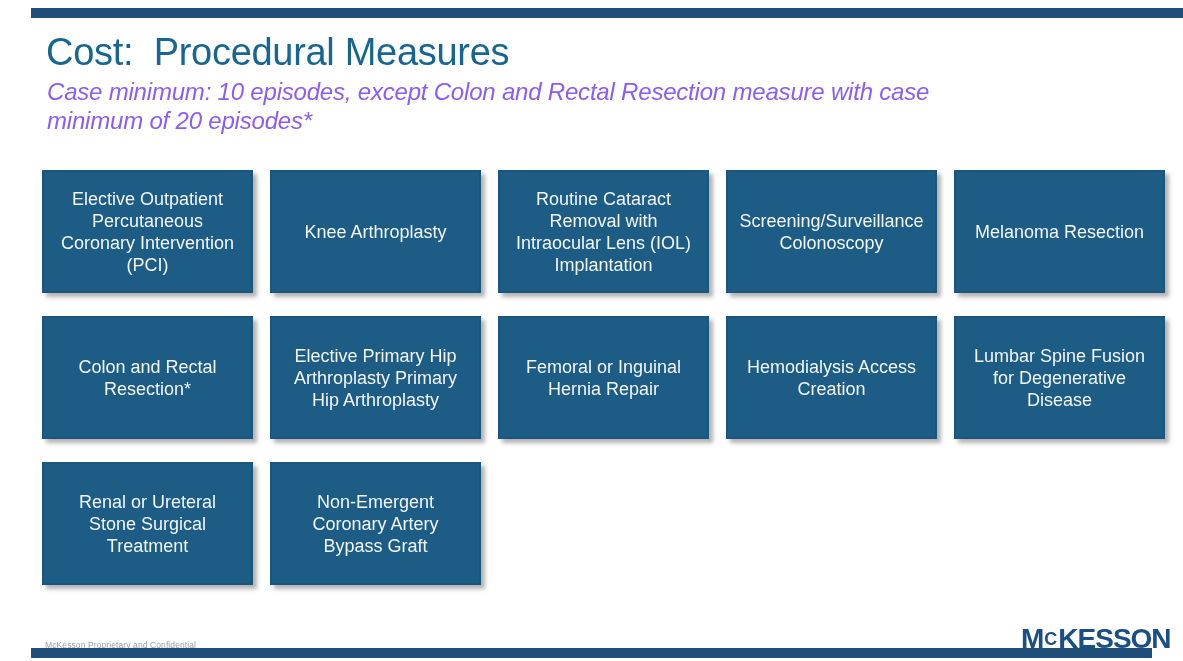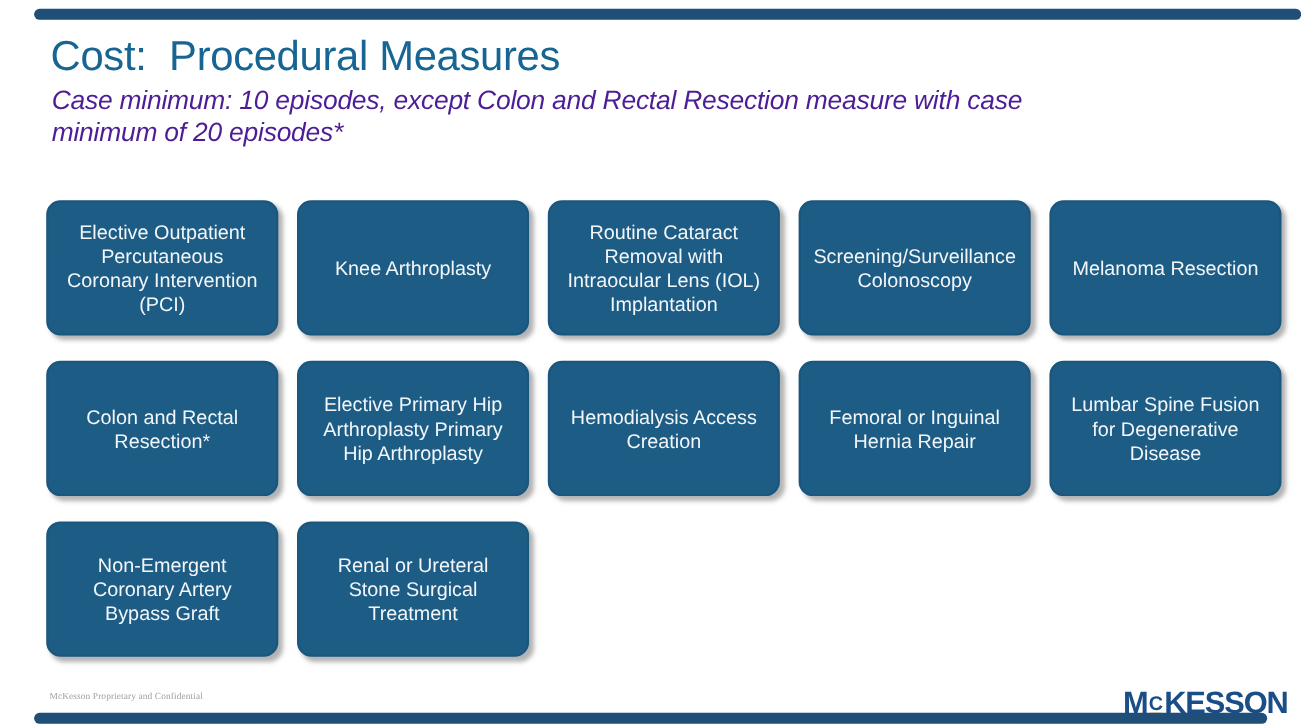--- a/index.html
+++ b/index.html
@@ -1,15 +1,15 @@
 <!DOCTYPE html>
 <html><head>
 <meta charset="utf-8">
 <style>
-  * { margin: 0; padding: 0; box-sizing: border-box; border-radius: 13px; }
+  * { margin: 0; padding: 0; box-sizing: border-box; }
   html, body { background: #ffffff; }
   .slide {
     position: relative;
     width: 1183px;
     height: 661px;
     background: #ffffff;
     overflow: hidden;
     font-family: "Liberation Sans", sans-serif;
   }
   .accent-bar {
@@ -30,27 +30,27 @@
     letter-spacing: -0.3px;
     white-space: pre-wrap;
   }
   .subtitle {
     position: absolute;
     left: 47px;
     top: 77px;
     font-size: 24px;
     line-height: 29px;
     font-style: italic;
-    color: #4c1d95;
+    color: #8b5cf6;
     letter-spacing: -0.2px;
   }
   .grid {
     position: absolute;
     left: 42px;
-    top: 182px;
+    top: 170px;
     display: grid;
     grid-template-columns: repeat(5, 211px);
     grid-auto-rows: 123px;
     column-gap: 17px;
     row-gap: 23px;
   }
   .measure-box {
     background: #1d5c85;
     border: 2px solid #1a567d;
     box-shadow: 4px 4px 4px rgba(105, 105, 105, 0.5);
@@ -60,26 +60,25 @@
     justify-content: center;
     text-align: center;
     font-size: 18px;
     line-height: 22px;
     padding: 4px 9px;
     overflow-wrap: break-word;
   }
   .footer-note {
     position: absolute;
     left: 45px;
-    top: 627px;
+    top: 640px;
     font-size: 8.5px;
     line-height: 10px;
     color: #9aa0a5;
     letter-spacing: 0.1px;
-    font-family: Liberation Serif, serif;
   }
   .logo {
     position: absolute;
     left: 1021px;
     top: 627px;
     display: flex;
     align-items: flex-end;
     color: #1a4e87;
     font-weight: 700;
     font-size: 28px;
@@ -119,25 +118,25 @@
   </div>
 
   <div class="grid">
     <div class="measure-box">Elective Outpatient Percutaneous Coronary Intervention (PCI)</div>
     <div class="measure-box">Knee Arthroplasty</div>
     <div class="measure-box">Routine Cataract Removal with Intraocular Lens (IOL) Implantation</div>
     <div class="measure-box">Screening/Surveillance Colonoscopy</div>
     <div class="measure-box">Melanoma Resection</div>
     <div class="measure-box">Colon and Rectal Resection*</div>
     <div class="measure-box">Elective Primary Hip Arthroplasty Primary Hip Arthroplasty</div>
+    <div class="measure-box">Femoral or Inguinal Hernia Repair</div>
     <div class="measure-box">Hemodialysis Access Creation</div>
-    <div class="measure-box">Femoral or Inguinal Hernia Repair</div>
     <div class="measure-box">Lumbar Spine Fusion for Degenerative Disease</div>
+    <div class="measure-box">Renal or Ureteral Stone Surgical Treatment</div>
     <div class="measure-box">Non-Emergent Coronary Artery Bypass Graft</div>
-    <div class="measure-box">Renal or Ureteral Stone Surgical Treatment</div>
   </div>
 
   <div class="footer-note">McKesson Proprietary and Confidential</div>
 
   <div class="logo">
     <span>M</span>
     <span class="logo-c-group">
       <span class="small-c">C</span>
       <span class="orange-bar"></span>
     </span>

